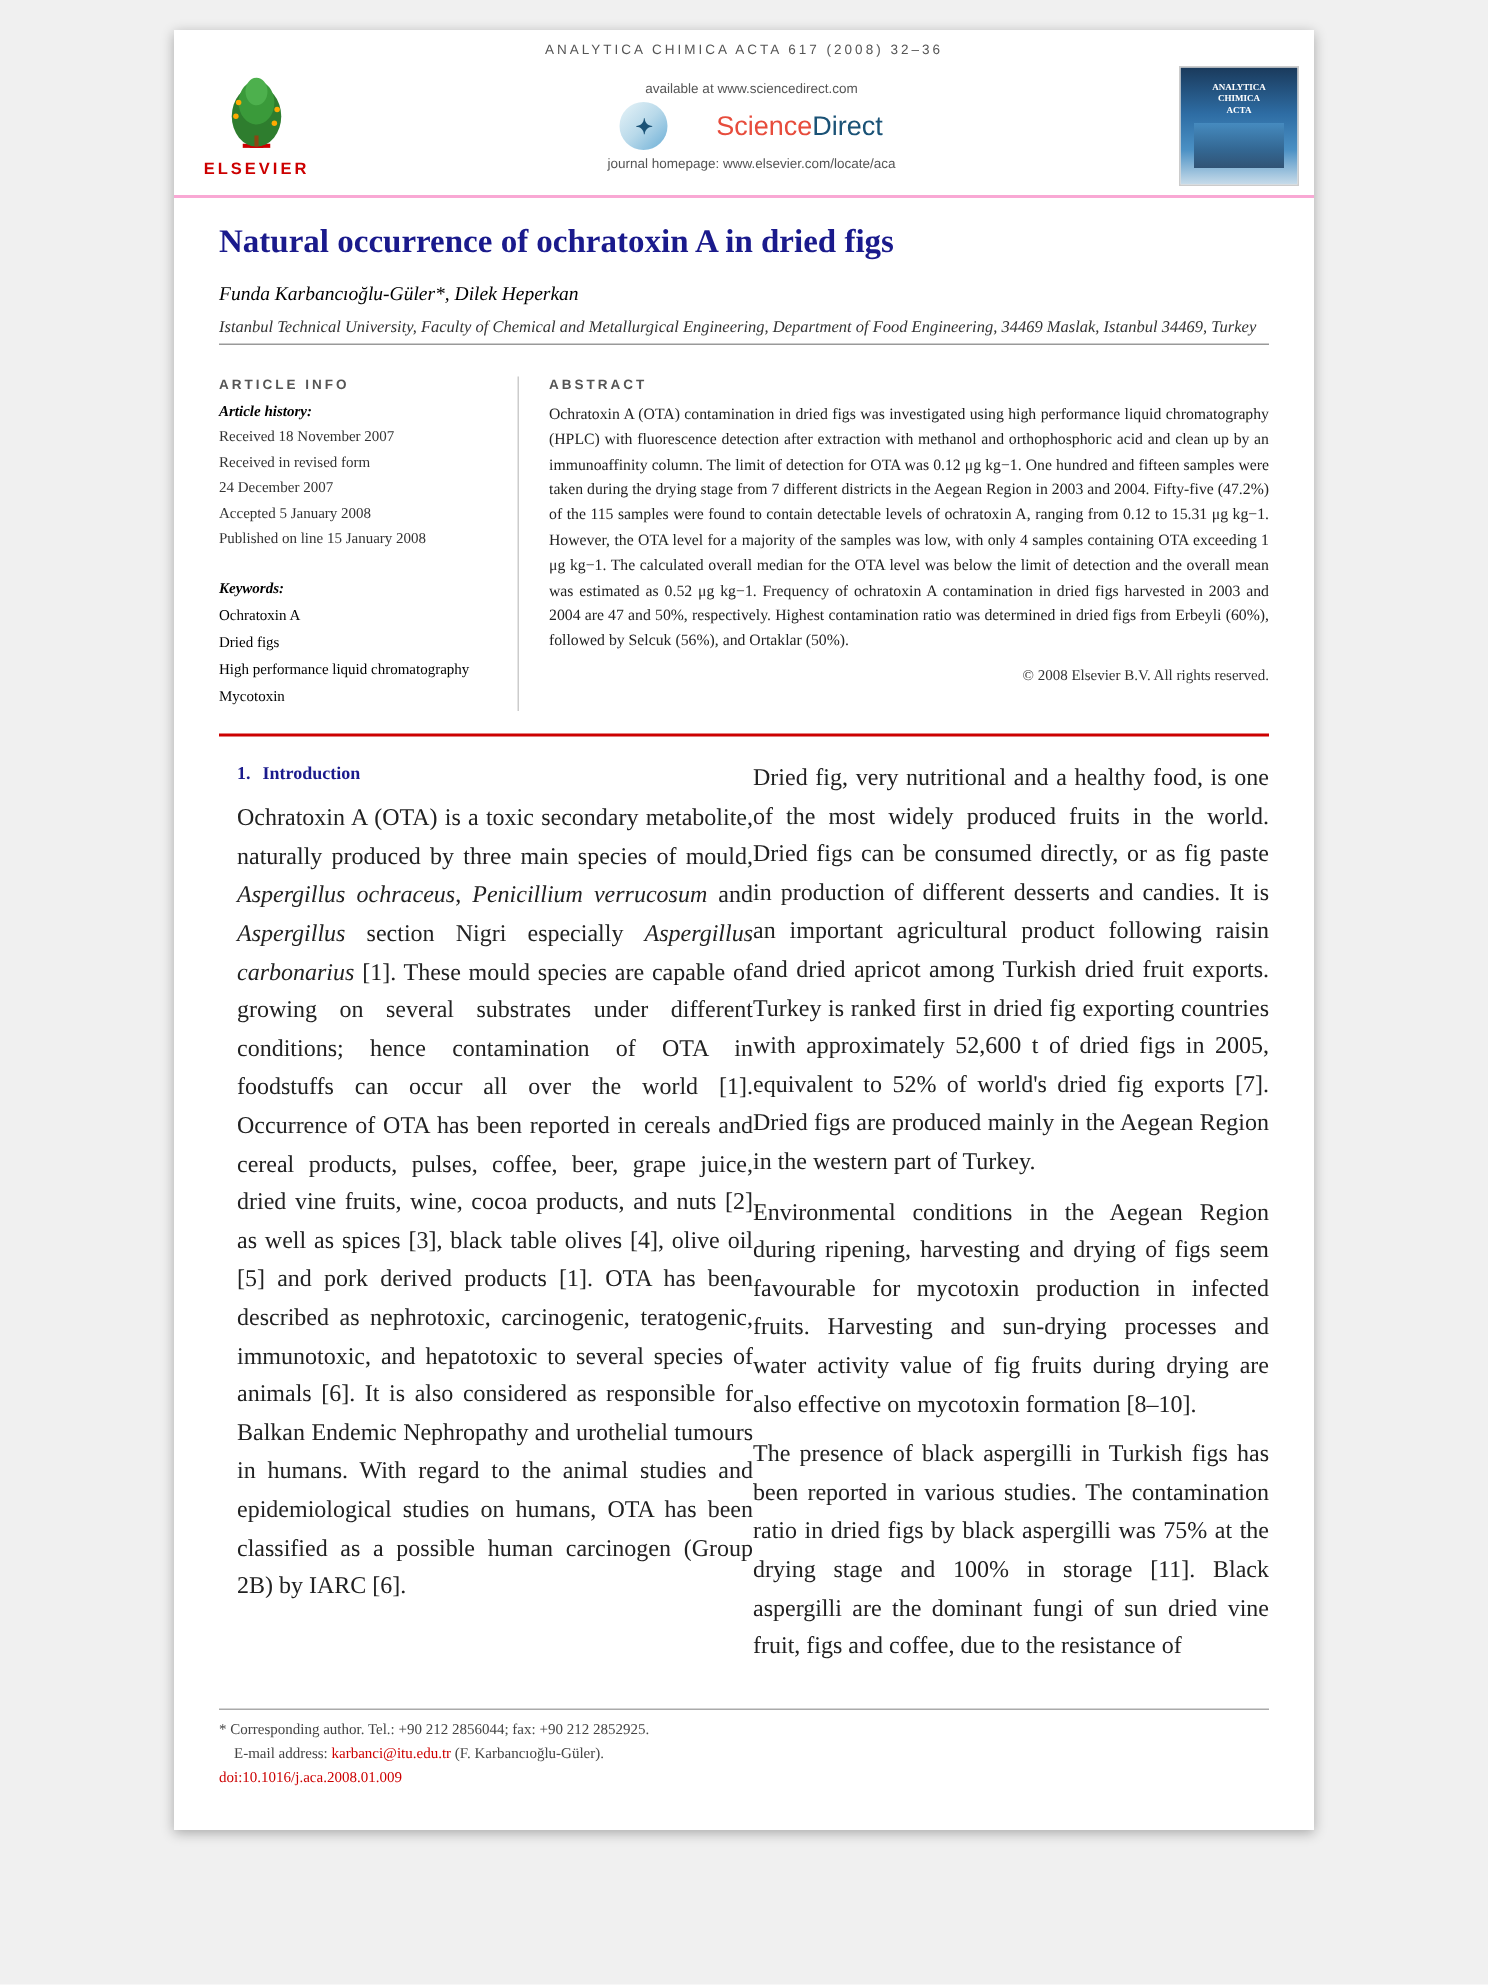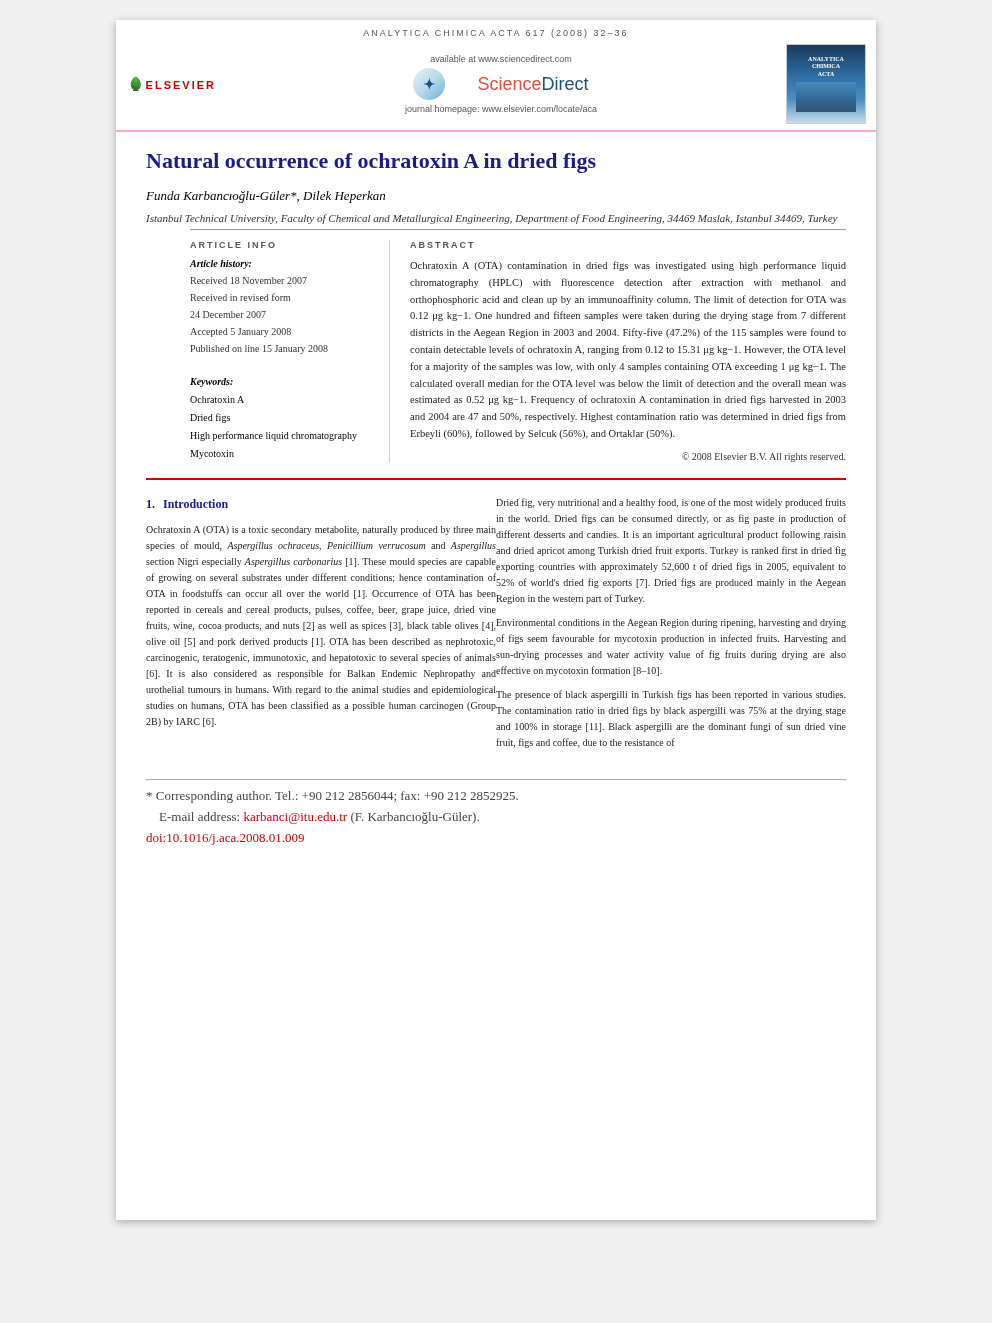--- a/index.html
+++ b/index.html
@@ -33,21 +33,21 @@
     }
     .header-content {
       display: flex;
       align-items: center;
       justify-content: space-between;
       padding: 0 10px 6px 10px;
     }
     .elsevier-logo {
       width: 90px;
       display: flex;
-      flex-direction: row;
+      flex-direction: column;
       align-items: center;
     }
     .elsevier-tree-svg {
       width: 70px;
       height: 55px;
     }
     .elsevier-text {
       font-family: Arial, sans-serif;
       font-size: 11px;
       font-weight: bold;
@@ -140,23 +140,22 @@
       color: #333;
       margin-bottom: 3px;
       line-height: 1.5;
     }
     .affiliation em { font-style: italic; }
     
     .two-col {
       display: flex;
       gap: 20px;
       border-top: 1px solid #999;
-      padding-top: 10px;
+      padding-top: 21px;
       margin-bottom: 15px;
-      margin-left: 44px;
     }
     .article-info {
       width: 200px;
       flex-shrink: 0;
       border-right: 1px solid #ccc;
       padding-right: 15px;
     }
     .info-section-title {
       font-size: 9px;
       font-family: Arial, sans-serif;
@@ -210,51 +209,52 @@
     }
     
     .section-divider {
       border: none;
       border-top: 2px solid #c00;
       margin: 5px 0 15px 0;
     }
     
     .body-two-col {
       display: flex;
+      margin-left: 12px;
     }
     .body-col {
       flex: 1;
       font-size: 10.5px;
       line-height: 1.6;
       color: #222;
       text-align: justify;
     }
     .section-heading {
       font-size: 12px;
       font-weight: bold;
       color: #1a1a8c;
       margin-bottom: 8px;
     }
     .section-number {
       margin-right: 8px;
     }
     .body-text {
-      font-size: 10px;
+      font-size: 16px;
       line-height: 1.6;
       color: #222;
       text-align: justify;
       margin-bottom: 8px;
     }
     .body-text em { font-style: italic; }
     
     .footnote-section {
       border-top: 1px solid #aaa;
       margin-top: 20px;
       padding-top: 6px;
-      font-size: 13px;
+      font-size: 10px;
       color: #444;
       line-height: 1.6;
     }
     .footnote-section a { color: #c00; text-decoration: none; }
   </style>
 </head>
 <body>
 
 <div class="page">
 

